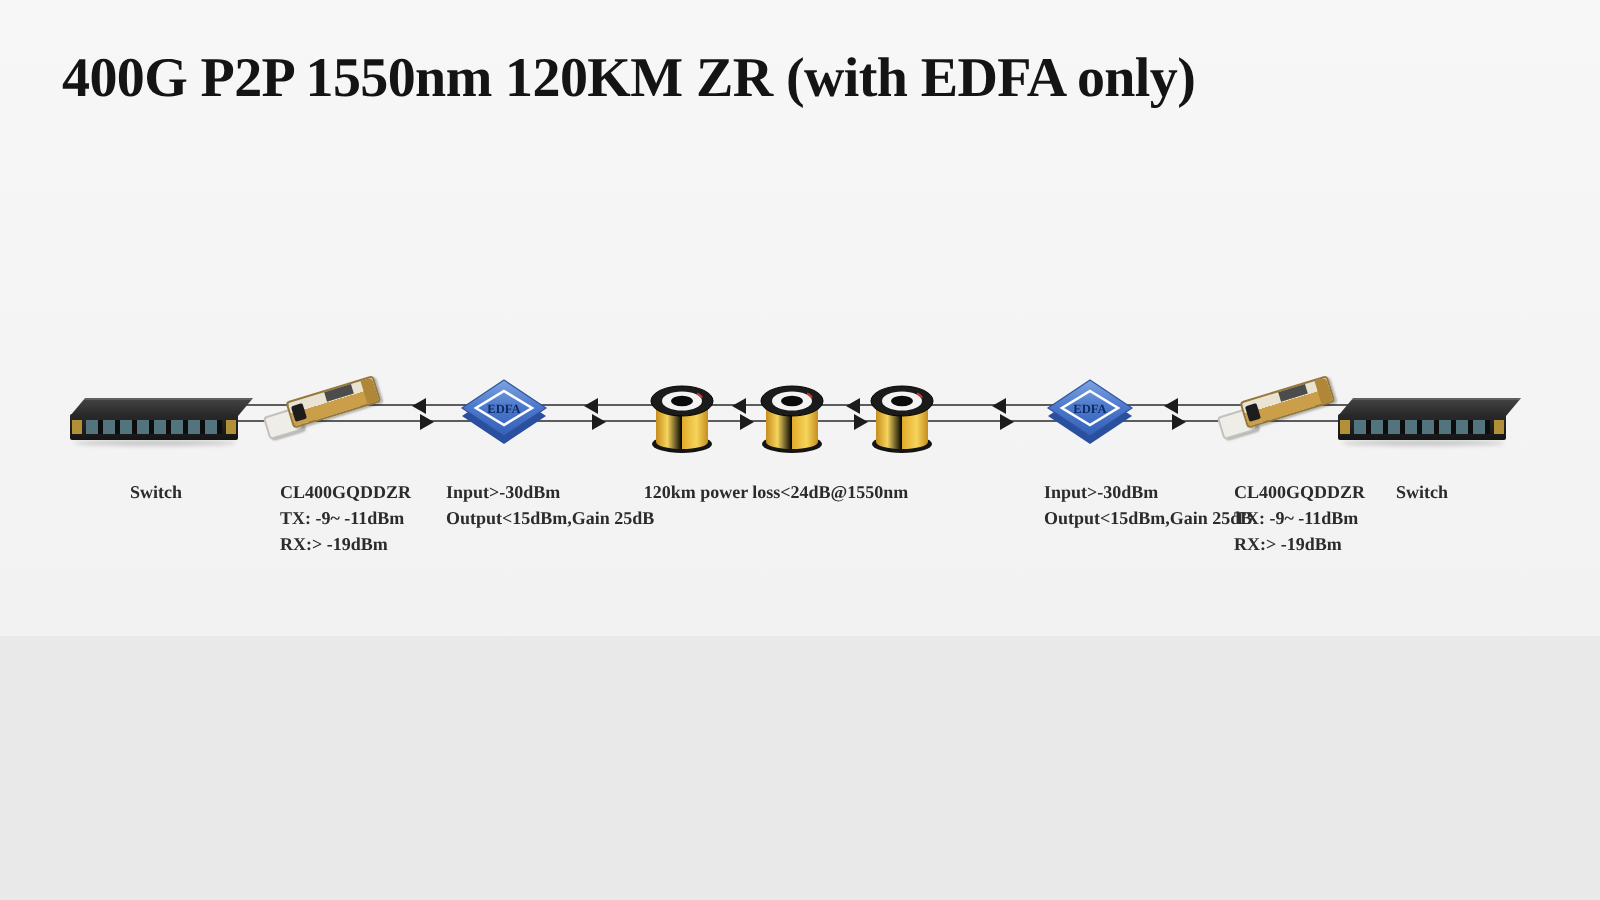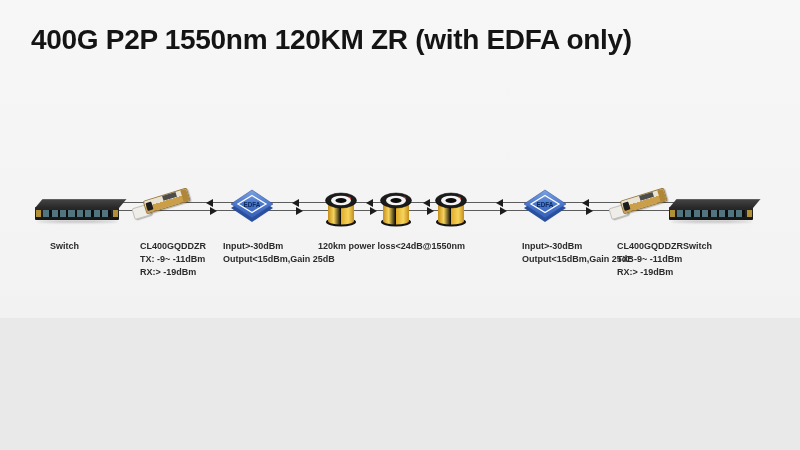--- a/index.html
+++ b/index.html
@@ -1,19 +1,20 @@
 <!DOCTYPE html>
 <html><head>
 <meta charset="utf-8">
 <style>
   html,body { margin:0; padding:0; }
   body { font-family:"Liberation Sans", sans-serif; background:#e9e9e9; }
   .stage {
     position:relative; width:800px; height:318px; overflow:hidden;
     background:linear-gradient(180deg,#f7f7f7 0%,#f4f4f5 60%,#f2f2f3 100%);
+    font-family:Liberation Serif, serif;
   }
   .title {
     position:absolute; left:31px; top:24px; margin:0;
     font-size:28px; font-weight:bold; color:#141414; letter-spacing:-0.3px;
     white-space:nowrap;
   }
   .footer {
     position:absolute; left:31px; top:374px;
     font-size:19px; font-weight:bold; color:#232323; white-space:nowrap;
   }
@@ -68,21 +69,21 @@
              background:#1d1d1d; border-radius:1px; }
   .x-label { position:absolute; left:33px; top:3px; width:14px; height:5px; background:#4c4c4a; }
 
   
   .edfa { position:absolute; top:188px; z-index:4; }
   .spool { position:absolute; top:187px; z-index:3; }
 
   
   .cap { position:absolute; font-size:9px; font-weight:bold; color:#2b2b2b;
          line-height:13px; white-space:nowrap; z-index:5; }
-  .cap.center { }
+  .cap.center { text-align:center; }
 </style>
 </head>
 <body>
 
 <div class="stage">
 
   <h1 class="title">400G P2P 1550nm 120KM ZR (with EDFA only)</h1>
 
   <svg width="0" height="0" style="position:absolute" aria-hidden="true">
     <defs>

